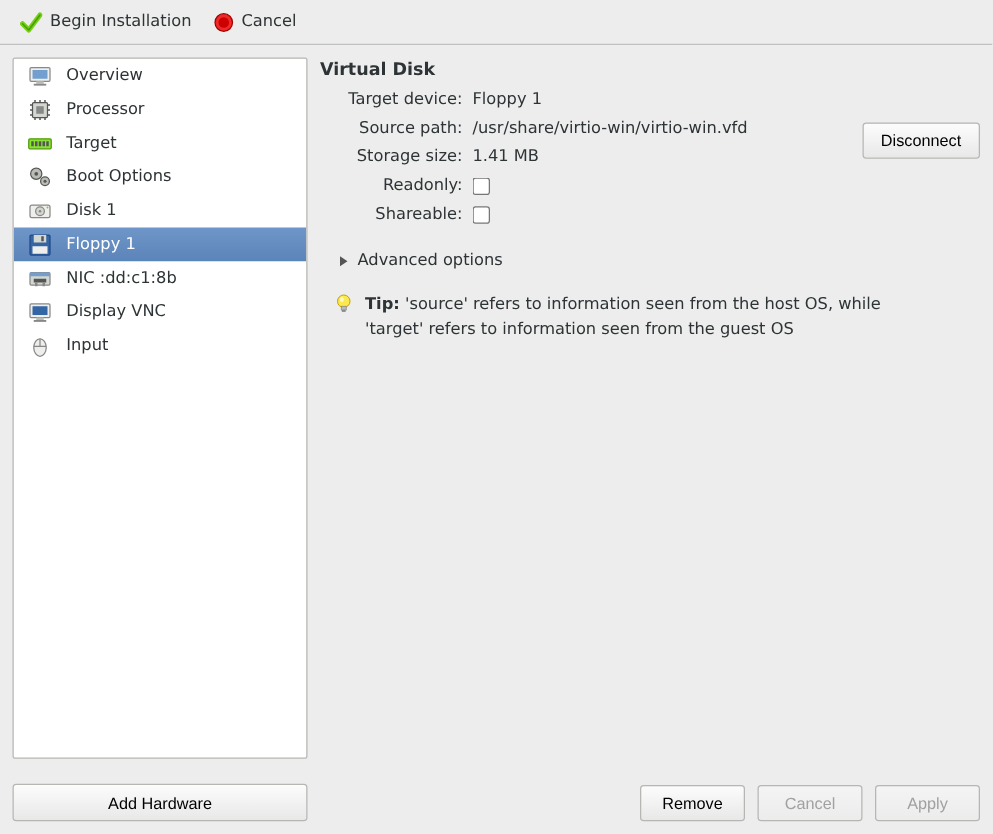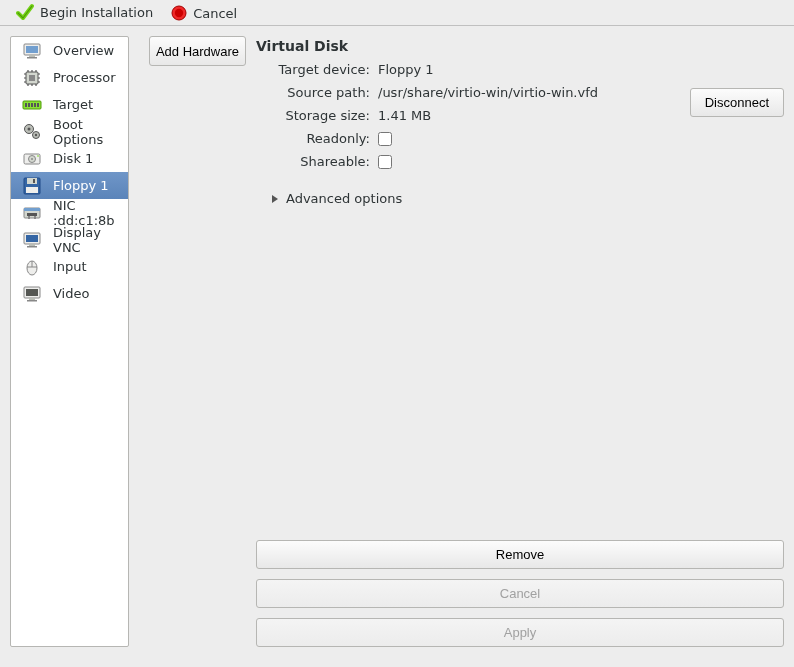--- a/index.html
+++ b/index.html
@@ -8,22 +8,22 @@
     width: 794px; height: 667px;
     font-family: "DejaVu Sans", "Liberation Sans", Cantarell, sans-serif;
     font-size: 13px;
     color: #2e3436;
     background: #ededed;
     overflow: hidden;
   }
   
   .toolbar {
     display: flex;
-    align-items: flex-end;
-    height: 26px;
+    align-items: center;
+    height: 36px;
     padding: 0 8px;
     border-bottom: 1px solid #c0c0c0;
     gap: 2px;
   }
   .tool-item {
     display: flex;
     align-items: center;
     gap: 6px;
     padding: 4px 8px;
     border-radius: 3px;
@@ -33,20 +33,21 @@
 
   .body {
     display: flex;
     padding: 10px;
     gap: 10px;
     height: calc(667px - 36px);
   }
   .left-col {
     width: 236px;
     display: flex;
+    flex-direction: column;
     gap: 20px;
   }
   .sidebar {
     flex: 1;
     background: #fff;
     border: 1px solid #b6b6b3;
     border-radius: 2px;
     overflow: hidden;
   }
   .sidebar .row {
@@ -133,21 +134,20 @@
     gap: 8px;
     align-items: flex-start;
   }
   .tip-row .tip-text { font-size: 13px; line-height: 1.5; max-width: 430px; }
   .tip-row .tip-text b { font-weight: bold; }
 
   .footer {
     display: flex;
     gap: 10px;
     justify-content: flex-end;
-    flex-direction: column;
   }
 </style>
 </head>
 <body>
 
 <div class="toolbar">
   <div class="tool-item">
     <span class="icon">
       <svg width="18" height="18" viewBox="0 0 18 18">
         <path d="M2 10 L7 15 L16 3" fill="none" stroke="#73d216" stroke-width="4" stroke-linecap="round" stroke-linejoin="round"></path>
@@ -276,31 +276,20 @@
         <div class="row">
           <span class="icon">
             <svg width="22" height="22" viewBox="0 0 22 22">
               <ellipse cx="11" cy="12" rx="5" ry="7" fill="#eeeeec" stroke="#888"></ellipse>
               <line x1="11" y1="5" x2="11" y2="11" stroke="#888"></line>
               <line x1="6" y1="11" x2="16" y2="11" stroke="#888"></line>
             </svg>
           </span>
           <span class="text">Input</span>
         </div>
-        <div class="row">
-          <span class="icon">
-            <svg width="22" height="22" viewBox="0 0 22 22">
-              <rect x="3" y="4" width="16" height="11" rx="1" fill="#eeeeec" stroke="#888"></rect>
-              <rect x="5" y="6" width="12" height="7" fill="#555753"></rect>
-              <rect x="8" y="15" width="6" height="2" fill="#babdb6"></rect>
-              <rect x="6" y="17" width="10" height="1.5" fill="#888"></rect>
-            </svg>
-          </span>
-          <span class="text">Video</span>
-        </div>
       </div>
     <button class="add-hw-btn">Add Hardware</button>
   </div>
 
   <div class="main">
     <div class="main-content">
       <div class="section-title">Virtual Disk</div>
 
       <div class="fields">
         <div class="label">Target device:</div>
@@ -329,20 +318,34 @@
 
       <div class="advanced">
         <span class="icon">
           <svg width="10" height="10" viewBox="0 0 10 10">
               <path d="M2 1 L8 5 L2 9 Z" fill="#555"></path>
             </svg>
         </span>
         <span>Advanced options</span>
       </div>
 
+      <div class="tip-row">
+        <span class="icon">
+          <svg width="18" height="18" viewBox="0 0 18 18">
+            <ellipse cx="9" cy="7" rx="5" ry="5" fill="#fce94f" stroke="#c4a000" stroke-width="0.8"></ellipse>
+            <rect x="7" y="11" width="4" height="3" fill="#babdb6" stroke="#888" stroke-width="0.6"></rect>
+            <rect x="7.5" y="14" width="3" height="1.5" fill="#888"></rect>
+            <ellipse cx="7.5" cy="5.5" rx="1.5" ry="2" fill="#fff" opacity="0.7"></ellipse>
+          </svg>
+        </span>
+        <div class="tip-text">
+          <b>Tip:</b>
+          <span>'source' refers to information seen from the host OS, while 'target' refers to information seen from the guest OS</span>
+        </div>
+      </div>
     </div>
 
     <div class="footer">
       <button class="btn">Remove</button>
       <button class="btn" disabled="">Cancel</button>
       <button class="btn" disabled="">Apply</button>
     </div>
   </div>
 </div>
 

